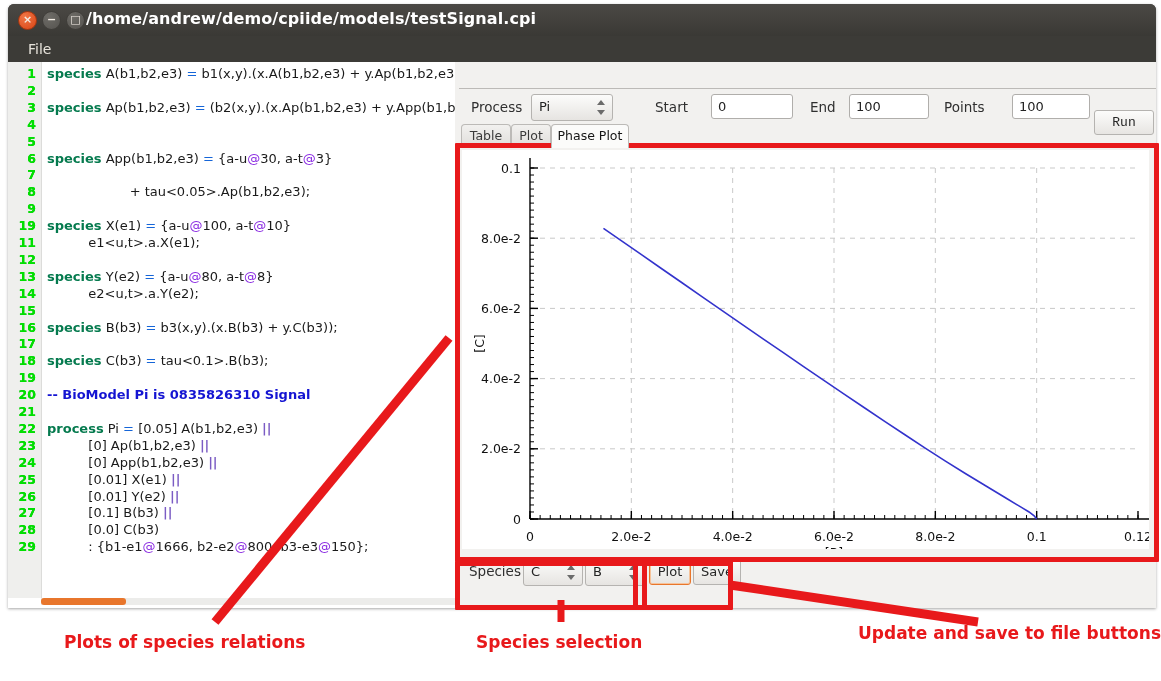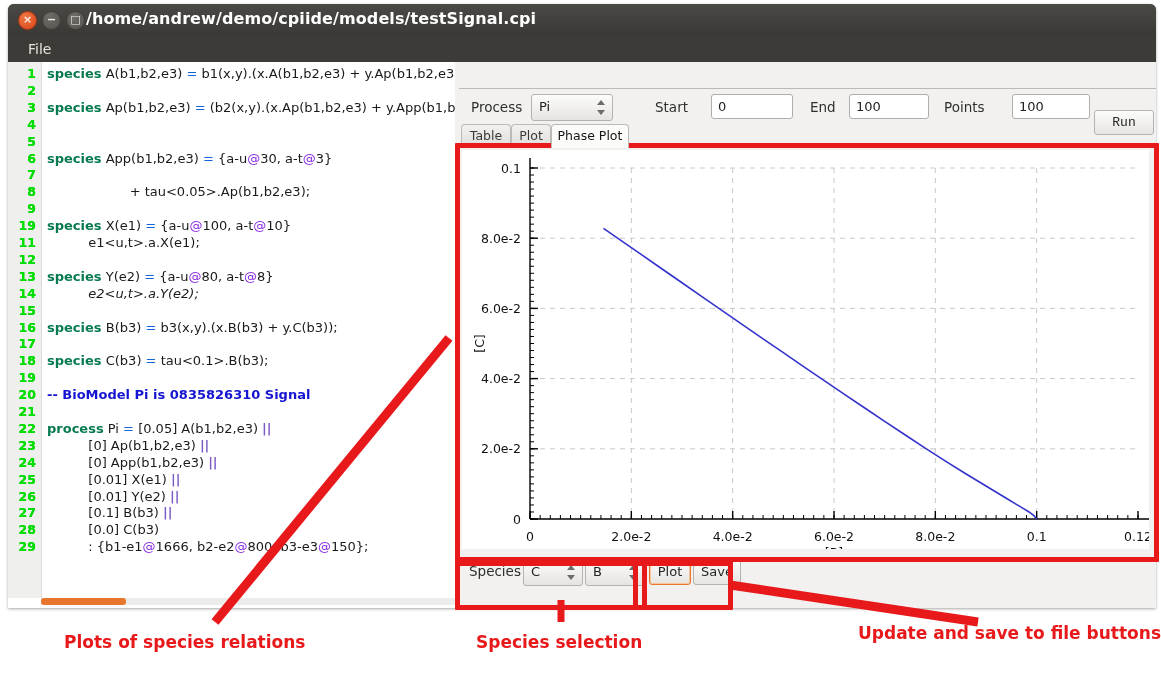--- a/index.html
+++ b/index.html
@@ -147,21 +147,21 @@
             <div class="cl" style="top: 20.9px;"></div>
             <div class="cl" style="top: 37.8px;"><span class="kw">species</span> Ap(b1,b2,e3) <span class="eq">=</span> (b2(x,y).(x.Ap(b1,b2,e3) + y.App(b1,b2,e3</div>
             <div class="cl" style="top: 71.6px;"></div>
             <div class="cl" style="top: 88.5px;"><span class="kw">species</span> App(b1,b2,e3) <span class="eq">=</span> {a-u<span class="at">@</span>30, a-t<span class="at">@</span>3}</div>
             <div class="cl" style="top: 122.3px;">                    + tau&lt;0.05&gt;.Ap(b1,b2,e3);</div>
             <div class="cl" style="top: 139.2px;"></div>
             <div class="cl" style="top: 156.1px;"><span class="kw">species</span> X(e1) <span class="eq">=</span> {a-u<span class="at">@</span>100, a-t<span class="at">@</span>10}</div>
             <div class="cl" style="top: 173px;">          e1&lt;u,t&gt;.a.X(e1);</div>
             <div class="cl" style="top: 189.9px;"></div>
             <div class="cl" style="top: 206.8px;"><span class="kw">species</span> Y(e2) <span class="eq">=</span> {a-u<span class="at">@</span>80, a-t<span class="at">@</span>8}</div>
-            <div class="cl" style="top: 223.7px; font-style: italic;">          e2&lt;u,t&gt;.a.Y(e2);</div>
+            <div class="cl" style="top: 223.7px;">          e2&lt;u,t&gt;.a.Y(e2);</div>
             <div class="cl" style="top: 240.6px;"></div>
             <div class="cl" style="top: 257.5px;"><span class="kw">species</span> B(b3) <span class="eq">=</span> b3(x,y).(x.B(b3) + y.C(b3));</div>
             <div class="cl" style="top: 274.4px;"></div>
             <div class="cl" style="top: 291.3px;"><span class="kw">species</span> C(b3) <span class="eq">=</span> tau&lt;0.1&gt;.B(b3);</div>
             <div class="cl" style="top: 308.2px;"></div>
             <div class="cl" style="top: 325.1px;"><span class="cmt">-- BioModel Pi is 0835826310 Signal</span></div>
             <div class="cl" style="top: 342px;"></div>
             <div class="cl" style="top: 358.9px;"><span class="kw">process</span> Pi <span class="eq">=</span> [0.05] A(b1,b2,e3) <span class="par">||</span></div>
             <div class="cl" style="top: 375.8px;">          [0] Ap(b1,b2,e3) <span class="par">||</span></div>
             <div class="cl" style="top: 392.7px;">          [0] App(b1,b2,e3) <span class="par">||</span></div>

